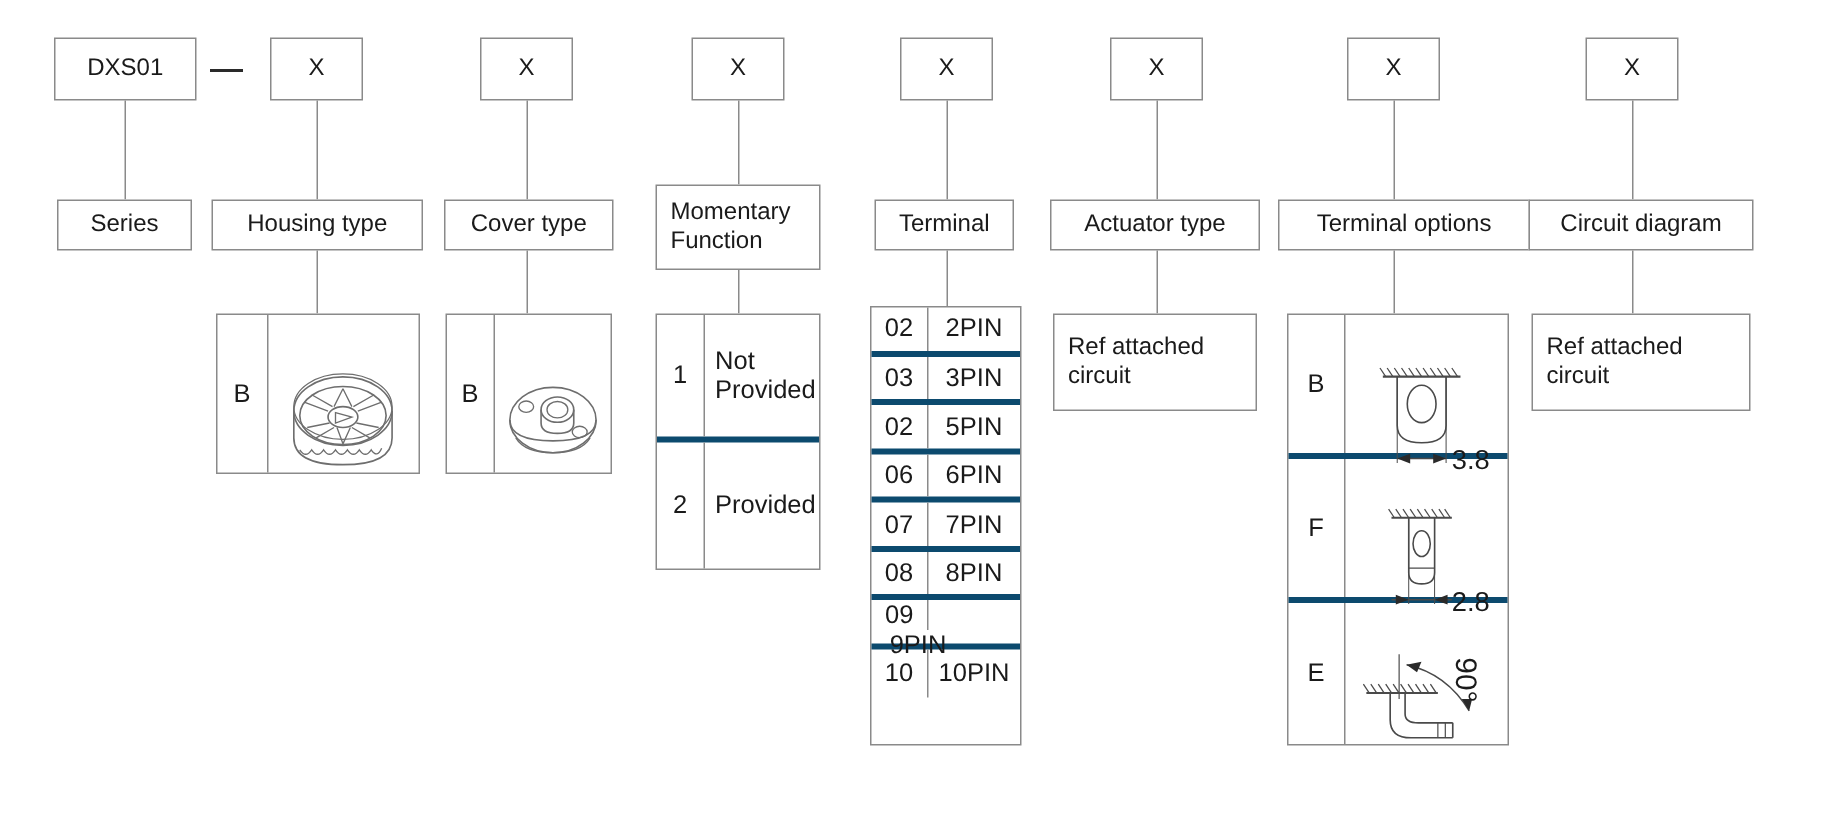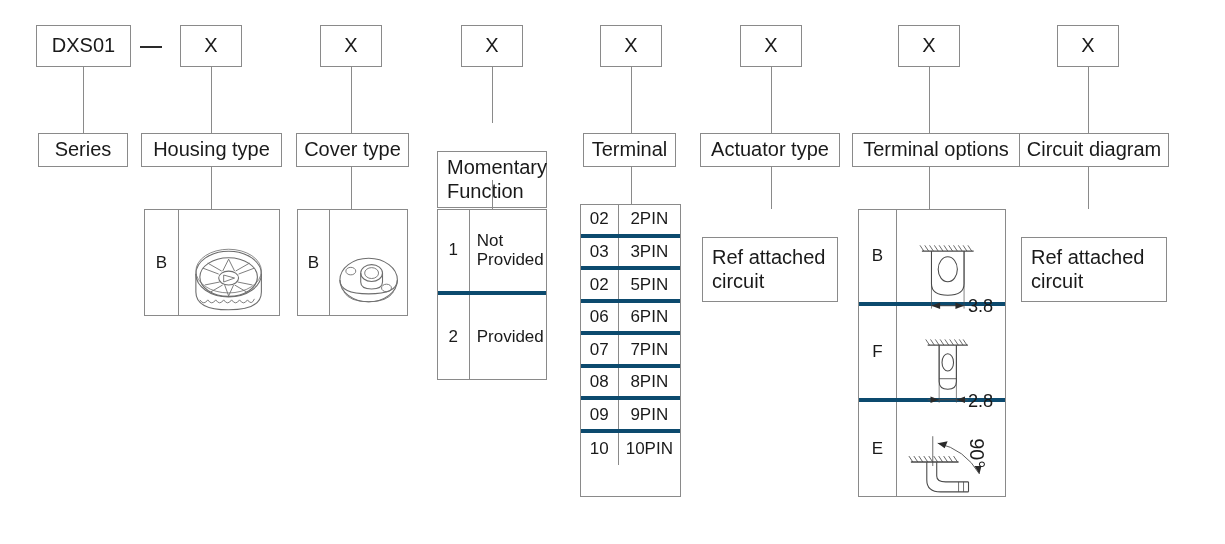--- a/index.html
+++ b/index.html
@@ -20,30 +20,29 @@
   }
   .box {
     position: absolute;
     box-sizing: border-box;
     border: 1px solid #8a8a8a;
     background: #ffffff;
     display: flex;
     align-items: center;
     justify-content: center;
     text-align: center;
-    font-size: 20px;
+    font-size: 16px;
     line-height: 1.18;
     color: #1a1a1a;
     white-space: pre-line;
   }
   .box.left-align {
     justify-content: flex-start;
     text-align: left;
     padding-left: 9px;
-    margin-top: 28px;
   }
   .vline {
     position: absolute;
     width: 1px;
     background: #8a8a8a;
   }
   .dash {
     position: absolute;
     height: 2px;
     background: #2a2a2a;
@@ -282,21 +281,21 @@
       </div>
     </div>
     <div class="trow" style="height:32.55px;">
       <div class="tcell code" style="width:38px;">
         <span>08</span>
       </div>
       <div class="tcell" style="width:62px;">
         <span>8PIN</span>
       </div>
     </div>
-    <div class="trow" style="height:32.55px;">
+    <div class="trow" style="height:32.55px;flex-direction:column;">
       <div class="tcell code" style="width:38px;">
         <span>09</span>
       </div>
       <div class="tcell" style="width:62px;">
         <span>9PIN</span>
       </div>
     </div>
     <div class="trow" style="height:32.55px;">
       <div class="tcell code" style="width:38px;">
         <span>10</span>

